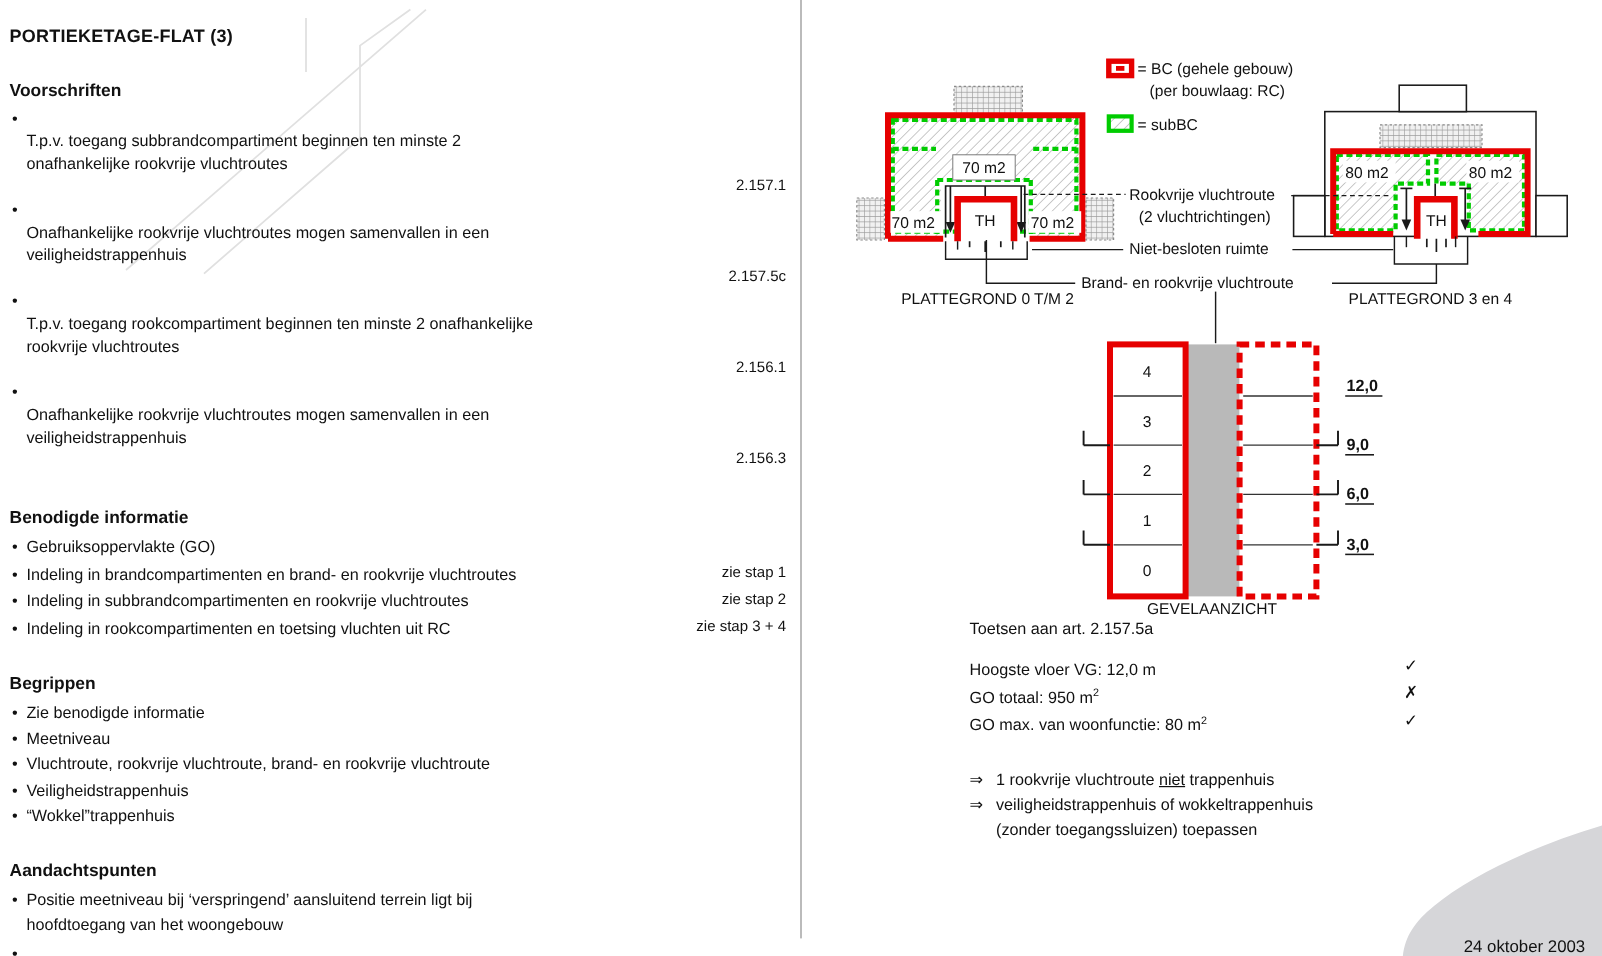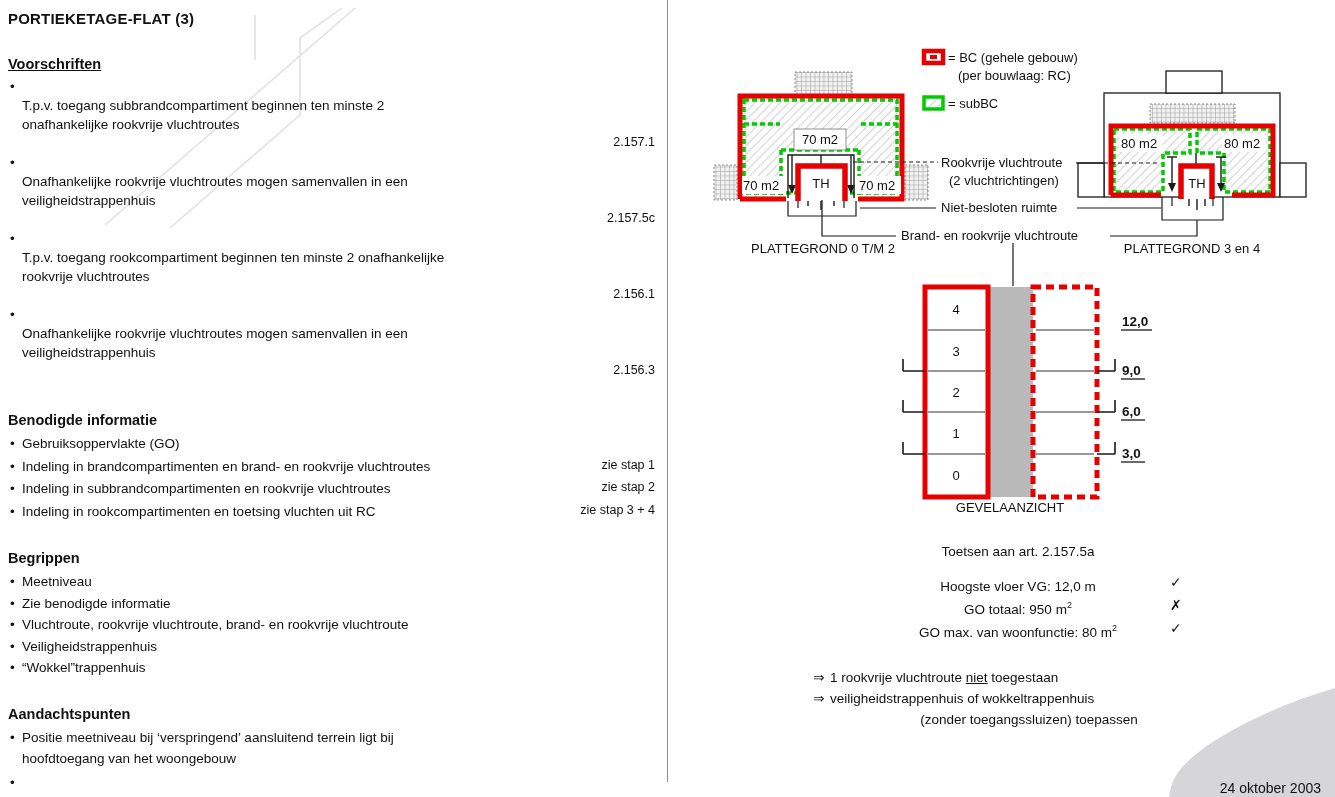--- a/index.html
+++ b/index.html
@@ -1,38 +1,38 @@
 <!DOCTYPE html>
 <html><head>
 <meta charset="utf-8">
 <style>
   html,body{margin:0;padding:0;}
   body{width:1335px;height:797px;position:relative;background:#fff;overflow:hidden;
        font-family:"Liberation Sans",sans-serif;color:#111;}
   svg text{font-family:"Liberation Sans",sans-serif;fill:#111;}
 
   
-  .leftcol{position:absolute;left:8px;top:10px;width:652px;z-index:2;}
+  .leftcol{position:absolute;left:8px;top:22px;width:652px;z-index:2;}
   .title{font-size:15px;font-weight:bold;letter-spacing:.2px;}
   .sec-head{font-size:14.5px;font-weight:bold;}
-  .mt-vo{margin-top:29px;text-decoration:underline;} .mt-be{margin-top:31px;} .mt-bg{margin-top:27px;} .mt-aa{margin-top:27px;}
+  .mt-vo{margin-top:29px;} .mt-be{margin-top:31px;} .mt-bg{margin-top:27px;} .mt-aa{margin-top:27px;}
   .items{margin-top:5px;}
   .item{position:relative;padding-left:14px;white-space:pre-line;font-size:13.5px;}
   .item::before{content:"\2022";position:absolute;left:2px;top:0;}
   .vo .item{line-height:19px;padding-right:100px;}
   .be .item{line-height:22.5px;padding-right:105px;white-space:normal;}
   .bg .item{line-height:21.5px;}
   .aa .item{line-height:21px;margin-bottom:3px;}
   .ref{position:absolute;right:5px;bottom:1px;font-size:12.5px;white-space:nowrap;}
   .be .ref{bottom:2px;text-align:center;}
 
   .divider{position:absolute;left:667px;top:0;width:1px;height:782px;background:#8f8f8f;z-index:1;}
 
   
-  .assess{position:absolute;left:808px;top:542px;width:420px;font-size:13.5px;z-index:2;text-align:center;}
+  .assess{position:absolute;left:808px;top:514px;width:420px;font-size:13.5px;z-index:2;}
   .assess .intro{line-height:19px;}
   .rows{margin-top:12px;}
   .rows .row{position:relative;line-height:19.3px;}
   .rows .mark{position:absolute;left:362px;top:0;font-size:14px;}
   .concl{margin-top:26px;}
   .concl .crow{display:flex;line-height:21px;}
   .concl .arr{width:22px;flex:0 0 22px;}
   .concl .l2{margin-left:22px;line-height:21px;}
   .u{text-decoration:underline;}
   sup{font-size:9px;}
@@ -274,22 +274,22 @@
       <span class="ref">zie stap 2</span>
     </div>
     <div class="item">
       <span>Indeling in rookcompartimenten en toetsing vluchten uit RC</span>
       <span class="ref">zie stap 3 + 4</span>
     </div>
   </div>
 
   <div class="sec-head mt-bg">Begrippen</div>
   <div class="items bg">
+    <div class="item"><span>Zie benodigde informatie</span></div>
     <div class="item"><span>Meetniveau</span></div>
-    <div class="item"><span>Zie benodigde informatie</span></div>
     <div class="item"><span>Vluchtroute, rookvrije vluchtroute, brand- en rookvrije vluchtroute</span></div>
     <div class="item"><span>Veiligheidstrappenhuis</span></div>
     <div class="item"><span>“Wokkel”trappenhuis</span></div>
   </div>
 
   <div class="sec-head mt-aa">Aandachtspunten</div>
   <div class="items aa">
     <div class="item"><span>Positie meetniveau bij ‘verspringend’ aansluitend terrein ligt bij
 hoofdtoegang van het woongebouw</span></div>
     <div class="item"></div>
@@ -311,21 +311,21 @@
       <span class="mark">✗</span>
     </div>
     <div class="row">
       <span>GO max. van woonfunctie: 80 m</span><sup>2</sup>
       <span class="mark">✓</span>
     </div>
   </div>
   <div class="concl">
     <div class="crow">
       <span class="arr">⇒</span>
-      <span><span>1 rookvrije vluchtroute </span><span class="u">niet</span><span> toegestaan</span></span>
+      <span><span>1 rookvrije vluchtroute </span><span class="u">niet</span><span> trappenhuis</span></span>
     </div>
     <div class="crow">
       <span class="arr">⇒</span>
       <span>veiligheidstrappenhuis of wokkeltrappenhuis</span>
     </div>
     <div class="l2">(zonder toegangssluizen) toepassen</div>
   </div>
 </div>
 
 <div class="date">24 oktober 2003</div>

